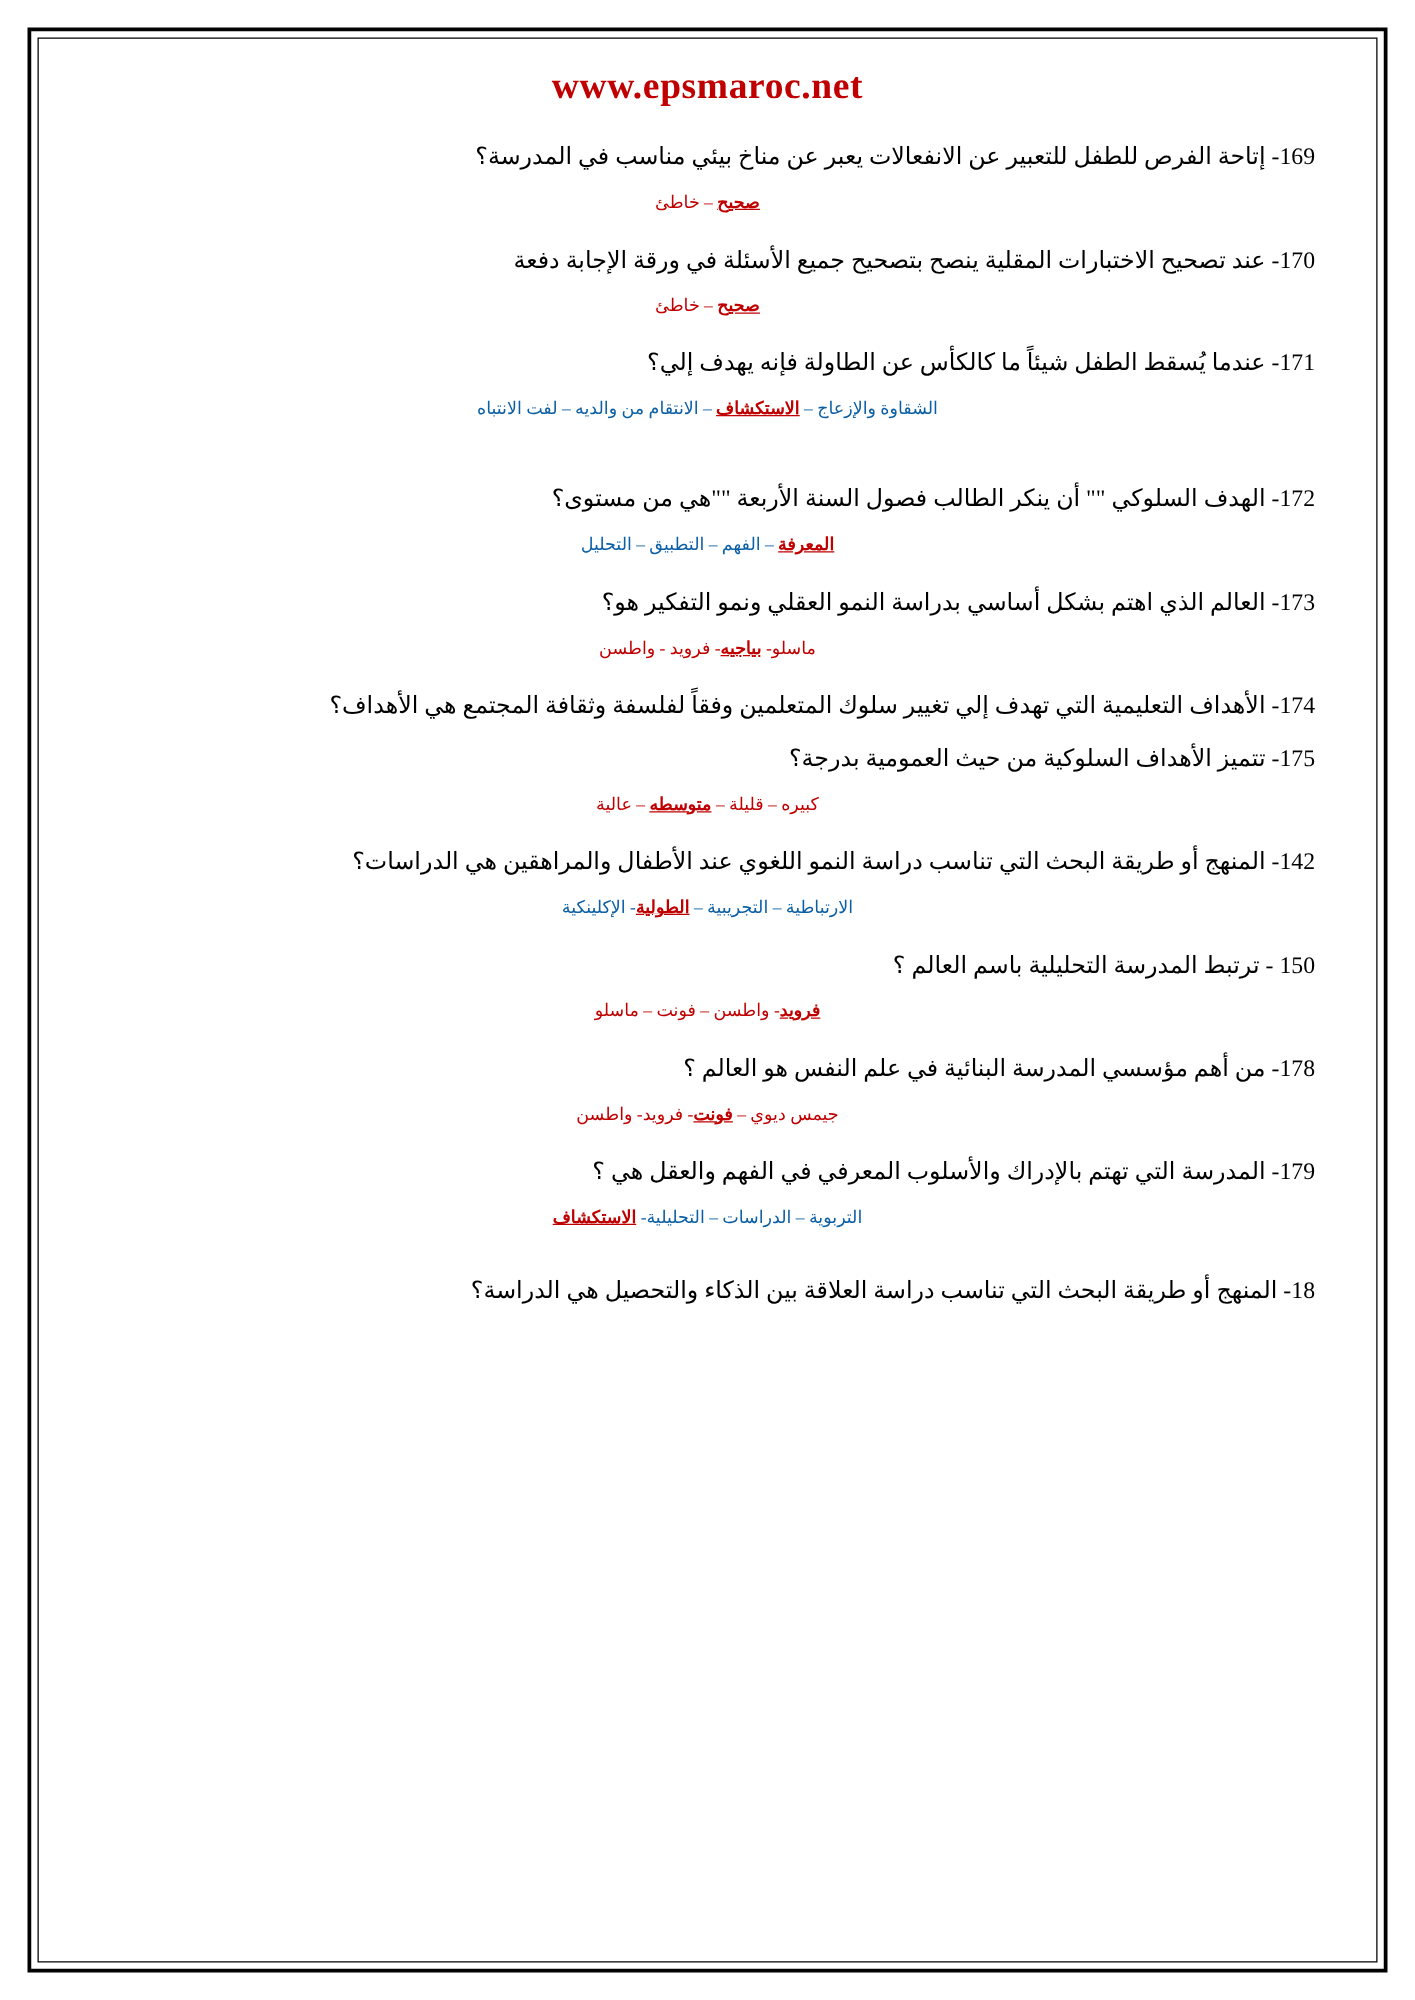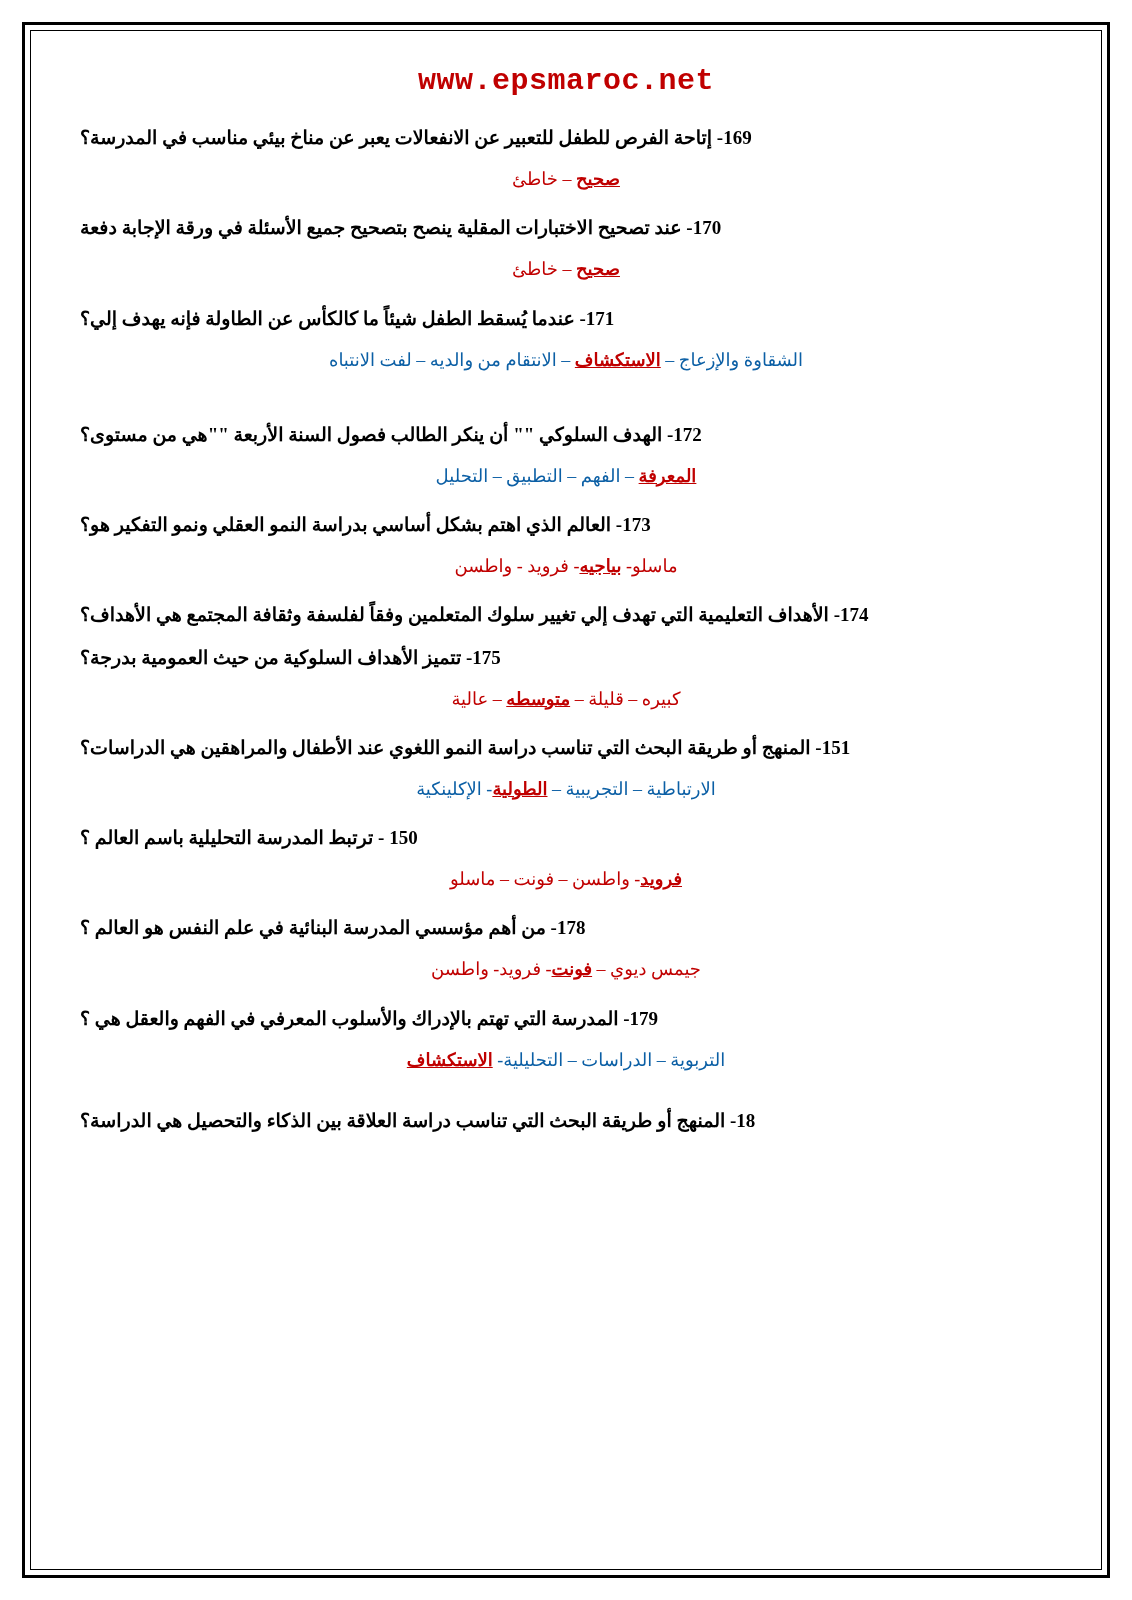--- a/index.html
+++ b/index.html
@@ -38,46 +38,45 @@
     position: absolute;
     left: 70px;
     top: 52px;
     right: 70px;
     bottom: 40px;
     box-sizing: border-box;
   }
   .site-title {
     text-align: center;
     color: #c00000;
-    font-family: Liberation Mono, monospace;
+    font-family: Liberation Serif, serif;
     font-weight: bold;
     font-size: 30px;
     letter-spacing: 0.5px;
-    margin: 12px 0 22px 0;
+    margin: 0 0 22px 0;
   }
   .qa-block {
     margin-bottom: 6px;
   }
   .question {
     direction: rtl;
     text-align: right;
     color: #000000;
     font-size: 19px;
     line-height: 1.9;
     padding: 0 10px 0 10px;
     font-family: "Liberation Serif", serif;
   }
   .q-center {
-    text-align: left;
-    font-weight: bold;
+    text-align: right;
   }
   .answers {
     direction: rtl;
     text-align: center;
-    font-size: 18px;
+    font-size: 14px;
     line-height: 1.9;
     margin: 6px 0 14px 0;
     font-family: "Liberation Serif", serif;
   }
   .ans-red { color: #c00000; }
   .ans-blue { color: #0b5fa5; }
   .correct {
     text-decoration: underline;
     color: #c00000;
     font-weight: bold;
@@ -120,21 +119,21 @@
           <div class="answers ans-red"><span class="sep">ماسلو- </span><span class="correct">بياجيه</span><span class="sep">- فرويد - واطسن</span></div>
         </div>
         <div class="qa-block">
           <div class="question q-center">174- الأهداف التعليمية التي تهدف إلي تغيير سلوك المتعلمين وفقاً لفلسفة وثقافة المجتمع هي الأهداف؟</div>
         </div>
         <div class="qa-block">
           <div class="question q-center">175- تتميز الأهداف السلوكية من حيث العمومية بدرجة؟</div>
           <div class="answers ans-red"><span class="sep">كبيره</span><span class="sep"> – </span><span class="sep">قليلة</span><span class="sep"> – </span><span class="correct">متوسطه</span><span class="sep"> – </span><span class="sep">عالية</span></div>
         </div>
         <div class="qa-block">
-          <div class="question q-center">151-  المنهج أو طريقة البحث التي تناسب دراسة النمو اللغوي عند الأطفال والمراهقين هي الدراسات؟</div>
+          <div class="question q-center">142-  المنهج أو طريقة البحث التي تناسب دراسة النمو اللغوي عند الأطفال والمراهقين هي الدراسات؟</div>
           <div class="answers ans-blue"><span class="sep">الارتباطية</span><span class="sep"> – </span><span class="sep">التجريبية</span><span class="sep"> – </span><span class="correct">الطولية</span><span class="sep">- الإكلينكية</span></div>
         </div>
         <div class="qa-block">
           <div class="question q-center">150 - ترتبط المدرسة التحليلية باسم العالم ؟</div>
           <div class="answers ans-red"><span class="correct">فرويد</span><span class="sep">- واطسن</span><span class="sep"> – </span><span class="sep">فونت</span><span class="sep"> – </span><span class="sep">ماسلو</span></div>
         </div>
         <div class="qa-block">
           <div class="question q-center">178- من أهم مؤسسي المدرسة البنائية في علم النفس هو العالم ؟</div>
           <div class="answers ans-red"><span class="sep">جيمس ديوي</span><span class="sep"> – </span><span class="correct">فونت</span><span class="sep">- فرويد- واطسن</span></div>
         </div>

